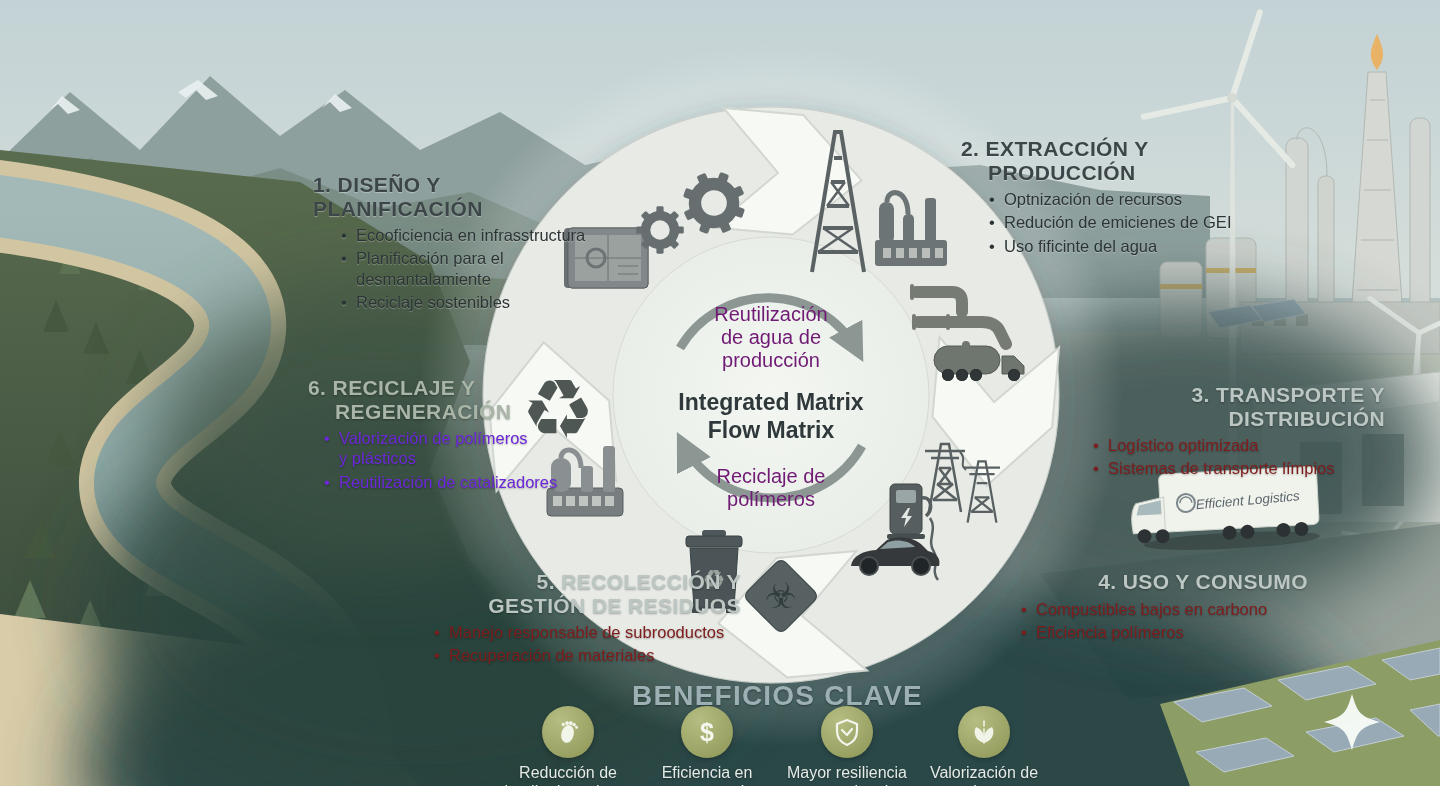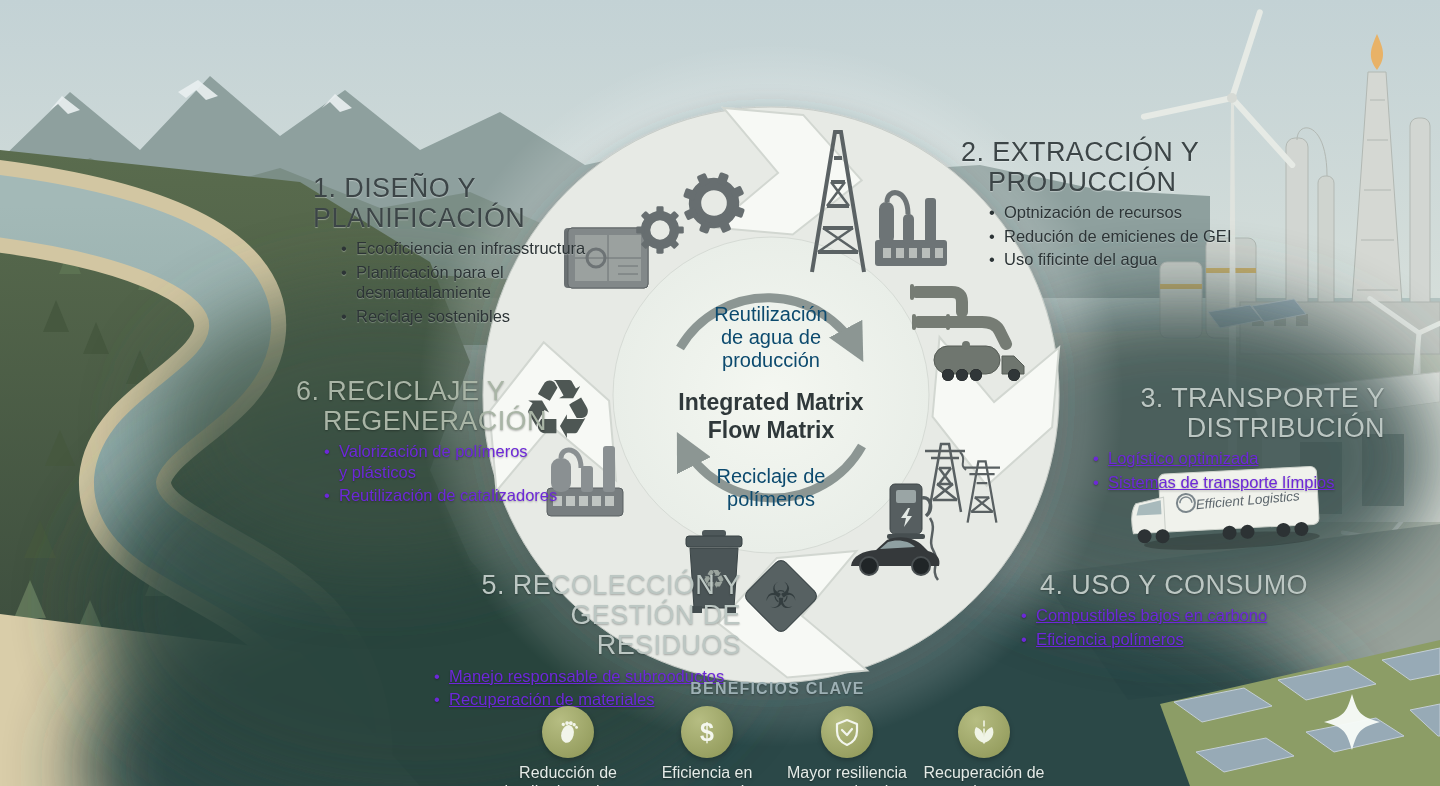--- a/index.html
+++ b/index.html
@@ -1,39 +1,39 @@
 <!DOCTYPE html>
 <html><head>
 <meta charset="utf-8">
 <style>
   html,body{margin:0;padding:0;width:1440px;height:786px;overflow:hidden;
     font-family:"Liberation Sans","DejaVu Sans",sans-serif;background:#c6d3d4;}
   .canvas{position:relative;width:1440px;height:786px;overflow:hidden;}
   svg.scene{position:absolute;left:0;top:0;z-index:0;}
   .ui{position:absolute;left:0;top:0;width:100%;height:100%;z-index:2;}
   .stage{position:absolute;}
-  .stage .title{font-weight:400;font-size:27px;letter-spacing:.4px;line-height:1.12;}
+  .stage .title{font-weight:700;font-size:21px;letter-spacing:.4px;line-height:1.12;}
   .stage .t2{padding-left:27px;}
   .stage .t2:empty{display:none;}
   .stage ul{margin:5px 0 0 0;padding:0 0 0 28px;list-style:none;}
   .stage li{position:relative;padding-left:15px;font-size:16.5px;line-height:1.24;margin-bottom:3px;}
   .stage li::before{content:"\2022";position:absolute;left:0;top:0;}
   .stage li span{white-space:pre-line;}
   .h-dark .title{color:#3c4547;text-shadow:0 1px 1px rgba(255,255,255,.35);}
   .h-dark li{color:#2c3436;text-shadow:0 1px 1px rgba(255,255,255,.3);}
   .h-light .title{color:#bcc7c3;text-shadow:0 1px 2px rgba(0,0,0,.3);text-align:right;}
-  .h-light li{color:#6d28d9;text-shadow:0 1px 2px rgba(0,0,0,.3);text-decoration:underline;}
-  .h-green .title{color:#a9b5a6;text-shadow:0 1px 2px rgba(0,0,0,.3);}
+  .h-light li{color:#7f1d1d;text-shadow:0 1px 2px rgba(0,0,0,.3);}
+  .h-green .title{color:#a9b5a6;text-shadow:0 1px 2px rgba(0,0,0,.3);margin-left:12px;}
   .h-green li{color:#6d28d9;text-shadow:0 1px 2px rgba(0,0,0,.3);}
   .center-text{position:absolute;left:616px;top:303px;width:310px;text-align:center;color:#39424­4;}
-  .ct-small{font-size:20px;font-weight:500;color:#0c4a6e;line-height:1.16;}
+  .ct-small{font-size:20px;font-weight:500;color:#701a75;line-height:1.16;}
   .ct-main{font-size:23px;font-weight:600;color:#2f383a;line-height:1.22;margin-top:15px;}
   .ct-bottom{margin-top:21px;}
   .benefits-heading{position:absolute;left:555px;top:680px;width:445px;text-align:center;
-    font-size:16px;font-weight:700;letter-spacing:1.2px;color:#9db0b4;text-shadow:0 1px 2px rgba(0,0,0,.35);}
+    font-size:28px;font-weight:700;letter-spacing:1.2px;color:#9db0b4;text-shadow:0 1px 2px rgba(0,0,0,.35);}
   .benefit{position:absolute;top:706px;width:172px;text-align:center;}
   .benefit .circle{width:52px;height:52px;border-radius:50%;margin:0 auto 5px;
     background:radial-gradient(circle at 35% 28%,#b6bd82,#99a163 70%,#8d954f);
     display:flex;align-items:center;justify-content:center;box-shadow:0 2px 5px rgba(0,0,0,.25);}
   .benefit .label{font-size:16px;color:#e4ebe7;line-height:19px;text-shadow:0 1px 2px rgba(0,0,0,.4);}
 </style>
 </head>
 <body>
 
 <div class="canvas">
@@ -488,19 +488,19 @@
     <div class="circle">
       <svg width="30" height="30" viewBox="0 0 30 30">
         <g fill="#f0f4e6">
           <path d="M15,26 C8,24 3,17 7,10 C13,12 16,18 15,26 Z"></path>
           <path d="M15,26 C22,24 27,17 23,10 C17,12 14,18 15,26 Z"></path>
         </g>
         <path d="M15,26 V12 M15,9 V4" stroke="#f0f4e6" stroke-width="1.6" stroke-linecap="round" fill="none"></path>
           </svg>
     </div>
     <div class="label">
-      <div>Recuperación de</div>
+      <div>Valorización de</div>
       <div>ecosistemas</div>
     </div>
   </div>
 
 </div>
 </div>
 
 </body></html>

